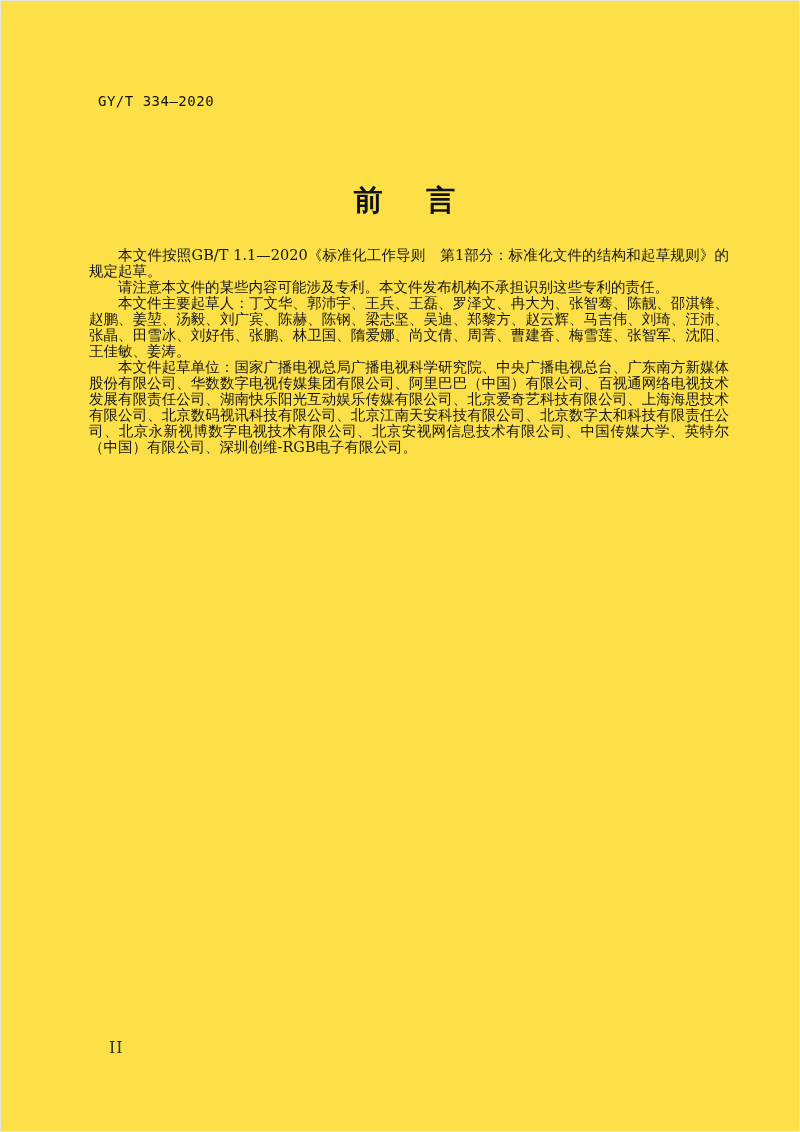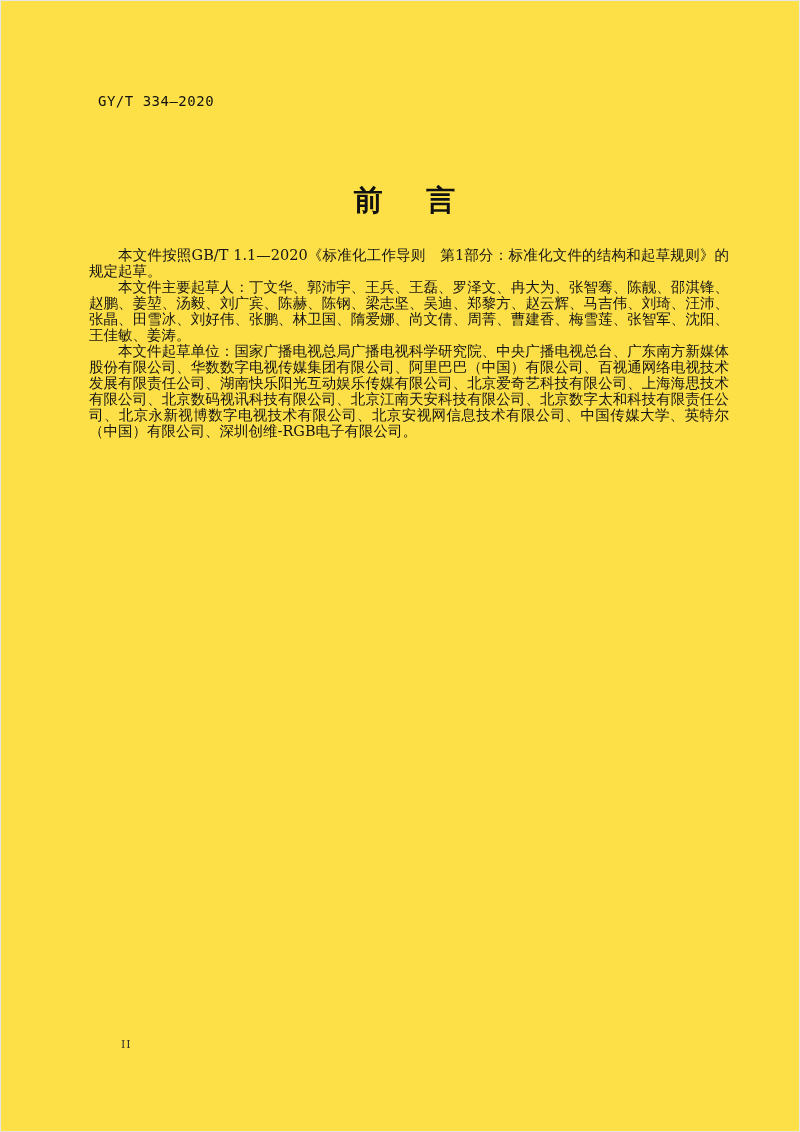--- a/index.html
+++ b/index.html
@@ -51,38 +51,39 @@
     text-align: justify;
     color: #141414;
   }
   .doc-body p {
     margin: 0;
     padding: 0;
     text-indent: 2em;
   }
   .page-number {
     position: absolute;
-    left: 120px;
+    left: 108px;
     top: 1037px;
     font-family: "DejaVu Serif", "Liberation Serif", serif;
-    font-size: 11px;
+    font-size: 16px;
     letter-spacing: 1px;
     color: #2e2e2e;
   }
 </style>
 </head>
 <body>
 
 <div class="page">
 
   <div class="doc-header">GY/T 334—2020</div>
 
   <h1 class="doc-title" style="margin:8px;">前　言</h1>
 
   <div class="doc-body">
     <p>本文件按照GB/T 1.1—2020《标准化工作导则　第1部分：标准化文件的结构和起草规则》的规定起草。</p>
+    <p>请注意本文件的某些内容可能涉及专利。本文件发布机构不承担识别这些专利的责任。</p>
     <p>本文件主要起草人：丁文华、郭沛宇、王兵、王磊、罗泽文、冉大为、张智骞、陈靓、邵淇锋、赵鹏、姜堃、汤毅、刘广宾、陈赫、陈钢、梁志坚、吴迪、郑黎方、赵云辉、马吉伟、刘琦、汪沛、张晶、田雪冰、刘好伟、张鹏、林卫国、隋爱娜、尚文倩、周菁、曹建香、梅雪莲、张智军、沈阳、王佳敏、姜涛。</p>
     <p>本文件起草单位：国家广播电视总局广播电视科学研究院、中央广播电视总台、广东南方新媒体股份有限公司、华数数字电视传媒集团有限公司、阿里巴巴（中国）有限公司、百视通网络电视技术发展有限责任公司、湖南快乐阳光互动娱乐传媒有限公司、北京爱奇艺科技有限公司、上海海思技术有限公司、北京数码视讯科技有限公司、北京江南天安科技有限公司、北京数字太和科技有限责任公司、北京永新视博数字电视技术有限公司、北京安视网信息技术有限公司、中国传媒大学、英特尔（中国）有限公司、深圳创维-RGB电子有限公司。</p>
   </div>
 
   <div class="page-number">II</div>
 
 </div>
 
 </body></html>

